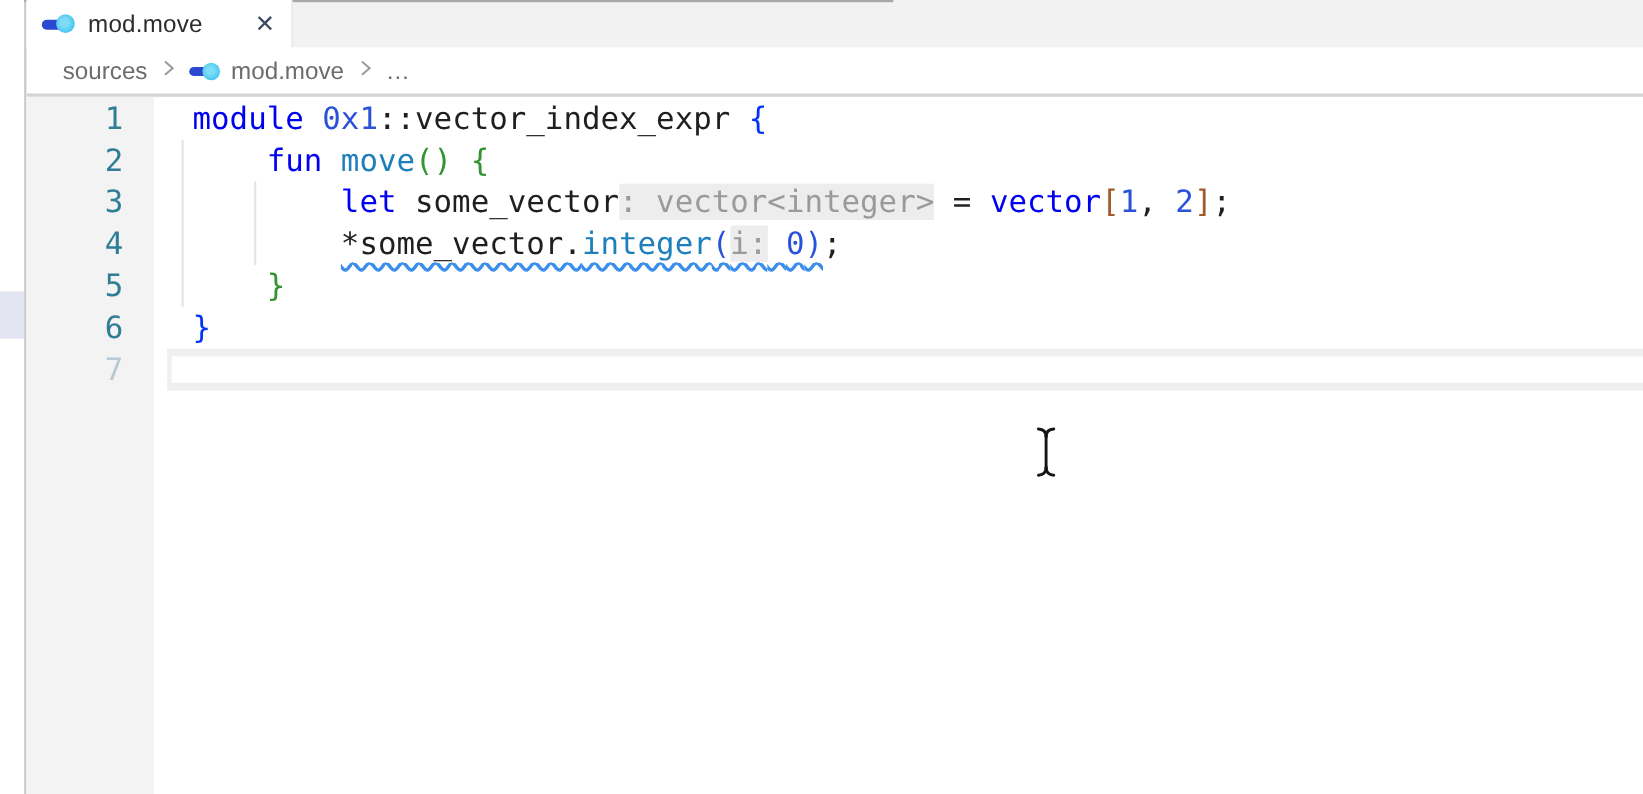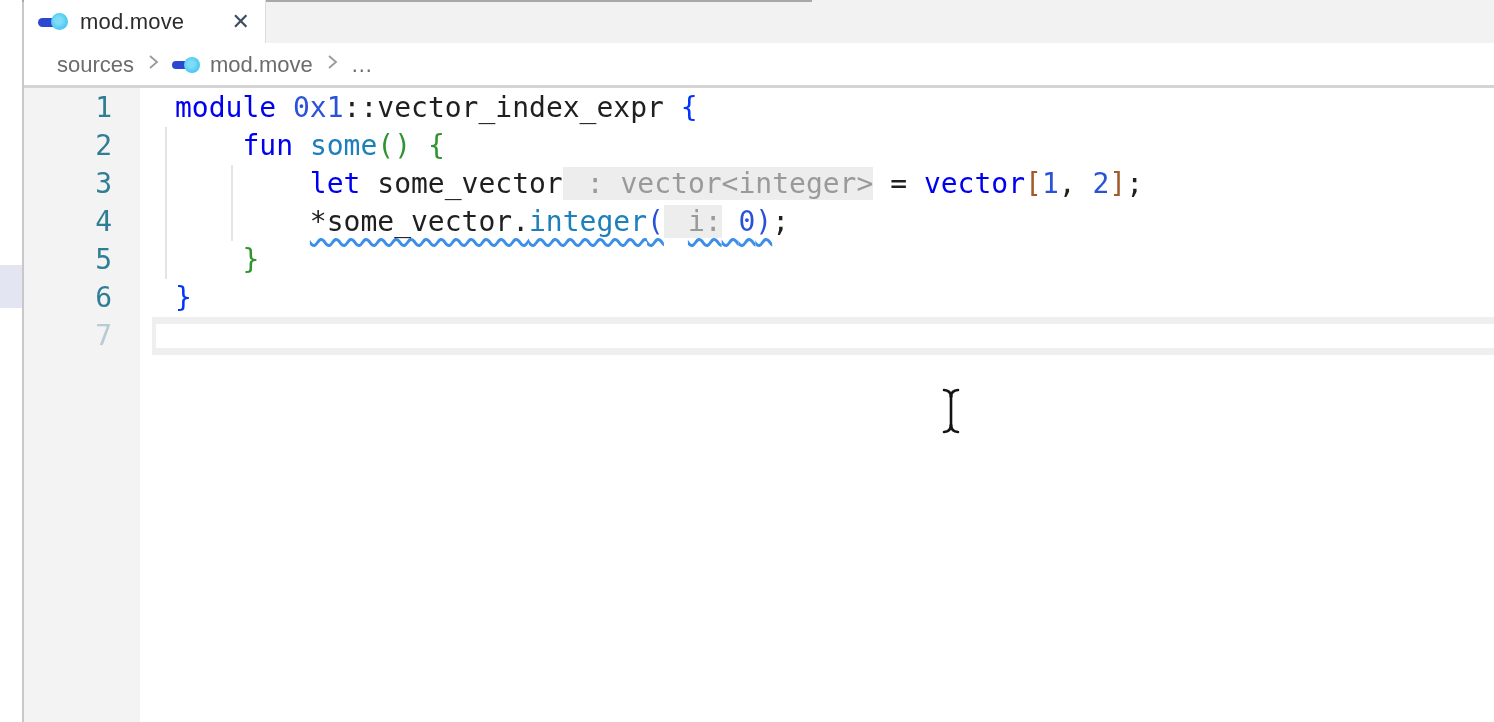--- a/index.html
+++ b/index.html
@@ -54,21 +54,21 @@
   .indent-guide{position:absolute;width:1.5px;background:#e4e4e4;}
 
   .tok-kw{color:var(--keyword);}
   .tok-num{color:var(--number);}
   .tok-fn{color:var(--function_name);}
   .tok-plain{color:var(--code_text);}
   .tok-b1{color:var(--brace_blue);}
   .tok-b2{color:var(--brace_green);}
   .tok-b3{color:var(--bracket_brown);}
   .tok-b4{color:var(--paren_blue);}
-  .tok-inlay{color:var(--inlay_text);background:var(--inlay_bg);border-radius:0;padding-left:24px;}
+  .tok-inlay{color:var(--inlay_text);background:var(--inlay_bg);border-radius:0;}
   .squiggle{text-decoration:underline;text-decoration-style:wavy;
             text-decoration-color:var(--squiggle);text-decoration-thickness:2.5px;
             text-underline-offset:7px;text-decoration-skip-ink:none;}
 
   
   .ibeam{position:absolute;left:938px;top:386px;}
 </style>
 </head>
 <body>
 
@@ -120,21 +120,21 @@
       <div class="ln">3</div>
       <div class="ln">4</div>
       <div class="ln">5</div>
       <div class="ln">6</div>
       <div class="ln dim">7</div>
     </div>
   <div class="indent-guide" style="left:165px;top:127px;height:152px;"></div>
   <div class="indent-guide" style="left:231px;top:165px;height:76px;"></div>
   <div class="code">
       <div class="code-line"><span class="tok-kw">module</span><span class="tok-plain"> </span><span class="tok-num">0x1</span><span class="tok-plain">::</span><span class="tok-plain">vector_index_expr</span><span class="tok-plain"> </span><span class="tok-b1">{</span></div>
-      <div class="code-line"><span class="tok-plain">    </span><span class="tok-kw">fun</span><span class="tok-plain"> </span><span class="tok-fn">some</span><span class="tok-b2">()</span><span class="tok-plain"> </span><span class="tok-b2">{</span></div>
+      <div class="code-line"><span class="tok-plain">    </span><span class="tok-kw">fun</span><span class="tok-plain"> </span><span class="tok-fn">move</span><span class="tok-b2">()</span><span class="tok-plain"> </span><span class="tok-b2">{</span></div>
       <div class="code-line"><span class="tok-plain">        </span><span class="tok-kw">let</span><span class="tok-plain"> </span><span class="tok-plain">some_vector</span><span class="tok-inlay">: vector&lt;integer&gt;</span><span class="tok-plain"> = </span><span class="tok-kw">vector</span><span class="tok-b3">[</span><span class="tok-num">1</span><span class="tok-plain">, </span><span class="tok-num">2</span><span class="tok-b3">]</span><span class="tok-plain">;</span></div>
       <div class="code-line"><span class="tok-plain">        </span><span class="squiggle"><span class="tok-plain">*some_vector.</span><span class="tok-fn">integer</span><span class="tok-b4">(</span><span class="tok-inlay">i:</span><span class="tok-plain"> </span><span class="tok-num">0</span><span class="tok-b4">)</span></span><span class="tok-plain">;</span></div>
       <div class="code-line"><span class="tok-plain">    </span><span class="tok-b2">}</span></div>
       <div class="code-line"><span class="tok-b1">}</span></div>
       <div class="code-line current"></div>
     </div>
 
   <div class="ibeam">
     <svg width="26" height="50" viewBox="0 0 26 50">
       <g fill="none" stroke="#141414" stroke-width="2.6" stroke-linecap="round">

